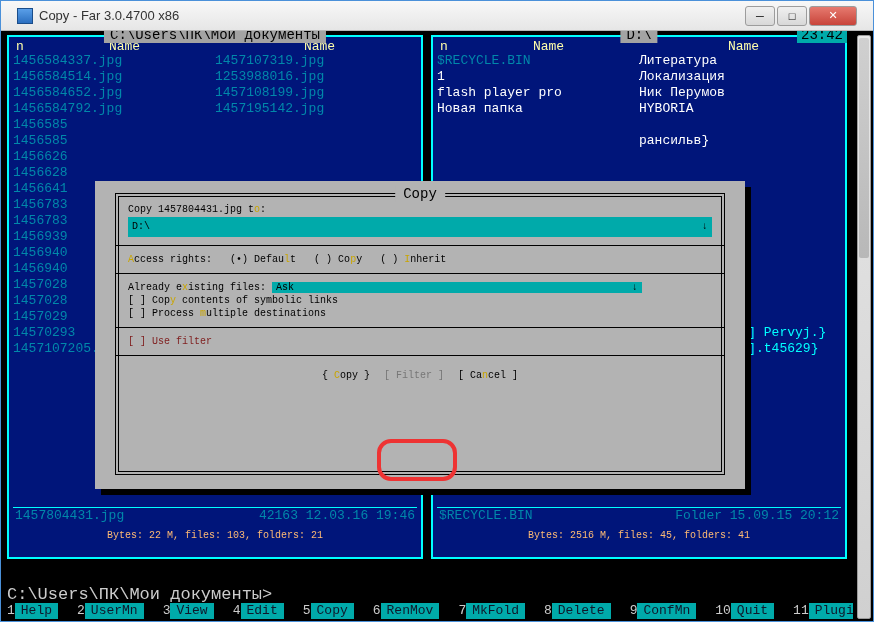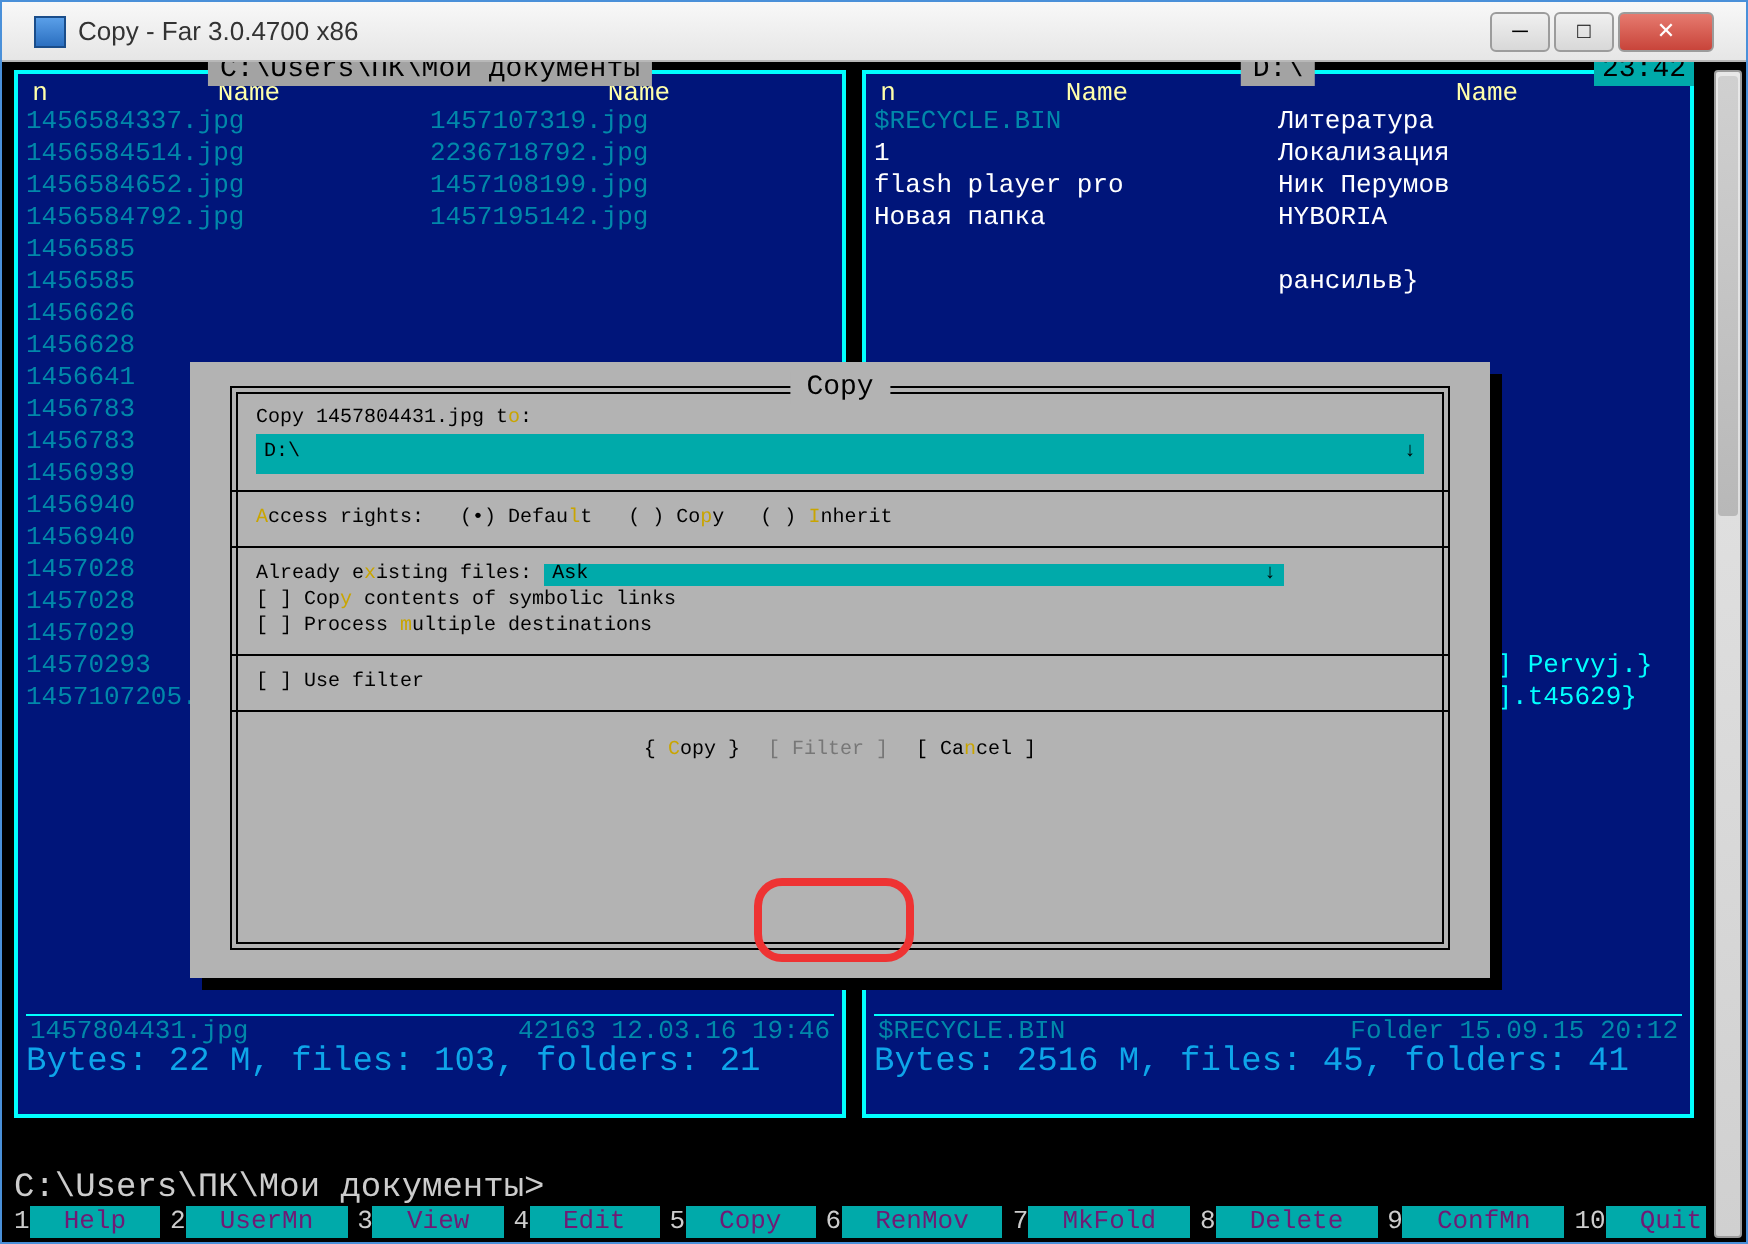--- a/index.html
+++ b/index.html
@@ -102,34 +102,34 @@
     left:4px; right:4px;
     font-size:13px;
     display:flex;
     justify-content:space-between;
     padding: 0 2px;
     height:16px;
   }
   .status-file { color:#08a; }
   .bytes-line {
     position:absolute; bottom:16px; left:4px; right:4px;
-    text-align:left; font-size:17px; color:#0ea5e9;
+    text-align:center; font-size:10px; color:#fdba74;
   }
   .cmd-line {
     position:absolute; left:6px; right:20px; bottom:20px;
     background:#000; color:#ccc; font-size:17px;
     height:16px;
   }
   .keys-line {
     position:absolute; left:6px; right:20px; bottom:2px;
     height:16px; background:#000; font-size:13px;
     display:flex; gap:0px; overflow:hidden;
   }
   .keys-line span.num { color:#ccc; }
-  .keys-line span.lbl { background:#0aa; color:#701a75; padding:0 17px; margin-right:5px; }
+  .keys-line span.lbl { background:#0aa; color:#0f172a; padding:0 6px; margin-right:19px; }
   .scroll-track {
     position:absolute; right:2px; top:4px; bottom:2px; width:14px;
     background:linear-gradient(#e8e8e8,#d0d0d0);
     border:1px solid #9c9c9c;
     border-radius:2px;
   }
   .scroll-thumb {
     position:absolute; left:1px; right:1px; top:2px; height:220px;
     background:linear-gradient(#d0d0d0,#b8b8b8);
     border-radius:2px;
@@ -158,21 +158,21 @@
     background:#0aa; color:#000;
     height:20px; line-height:20px;
     padding:0 4px; margin-top:2px;
     position:relative;
   }
   .dlg-input .drop { position:absolute; right:4px; top:0; color:#000; }
   .dlg-sep { border-top:1px solid #000; margin:8px -12px; }
   .dlg-inline-select { display:inline-block; background:#0aa; padding:0 4px; min-width:370px; position:relative;}
   .dlg-inline-select .drop { position:absolute; right:4px; top:0; }
   .dlg-check { margin-top:2px; }
-  .dlg-disabled { color:#000000; }
+  .dlg-disabled { color:#7f1d1d; }
   .dlg-btns { text-align:center; padding-top:6px; }
   .dlg-btn { display:inline-block; padding:0 4px; }
   .dlg-btn.dis { color:#777; }
   .hotkey { color:#c9a500; }
   .circle-hilite {
     position:absolute;
     left:280px; top:256px;
     width:80px; height:42px;
     border:4px solid #e33;
     border-radius:14px;
@@ -203,21 +203,21 @@
           <div class="col">Name</div>
           <div class="col">Name</div>
         </div>
         <div id="left-rows">
             <div class="panel-row">
               <div class="col file-hi">1456584337.jpg</div>
               <div class="col file-hi">1457107319.jpg</div>
             </div>
             <div class="panel-row">
               <div class="col file-hi">1456584514.jpg</div>
-              <div class="col file-hi">2236718792.jpg</div>
+              <div class="col file-hi">1253988016.jpg</div>
             </div>
             <div class="panel-row">
               <div class="col file-hi">1456584652.jpg</div>
               <div class="col file-hi">1457108199.jpg</div>
             </div>
             <div class="panel-row">
               <div class="col file-hi">1456584792.jpg</div>
               <div class="col file-hi">1457195142.jpg</div>
             </div>
             <div class="panel-row">

